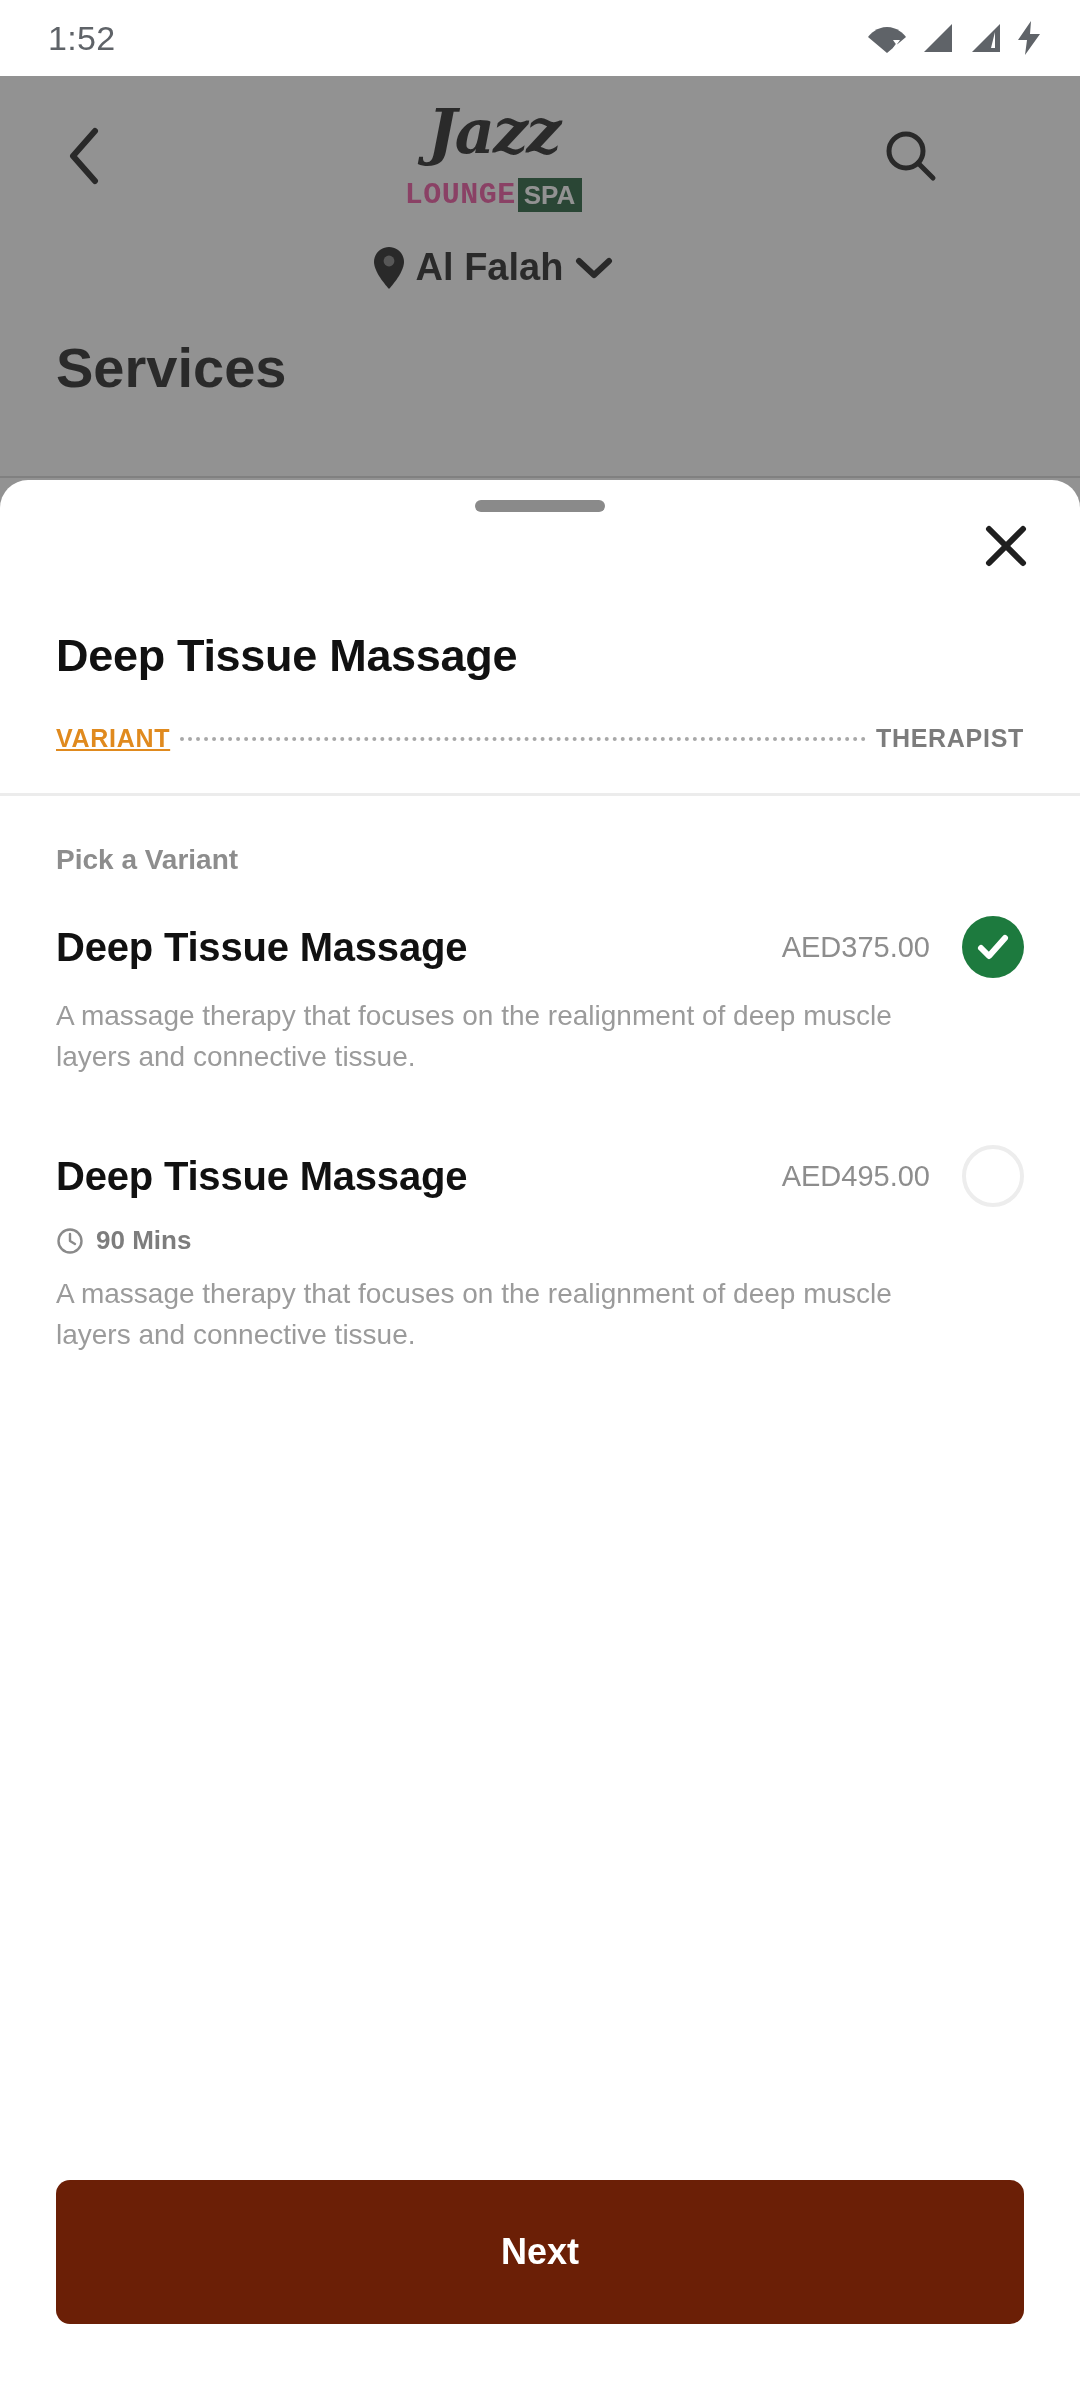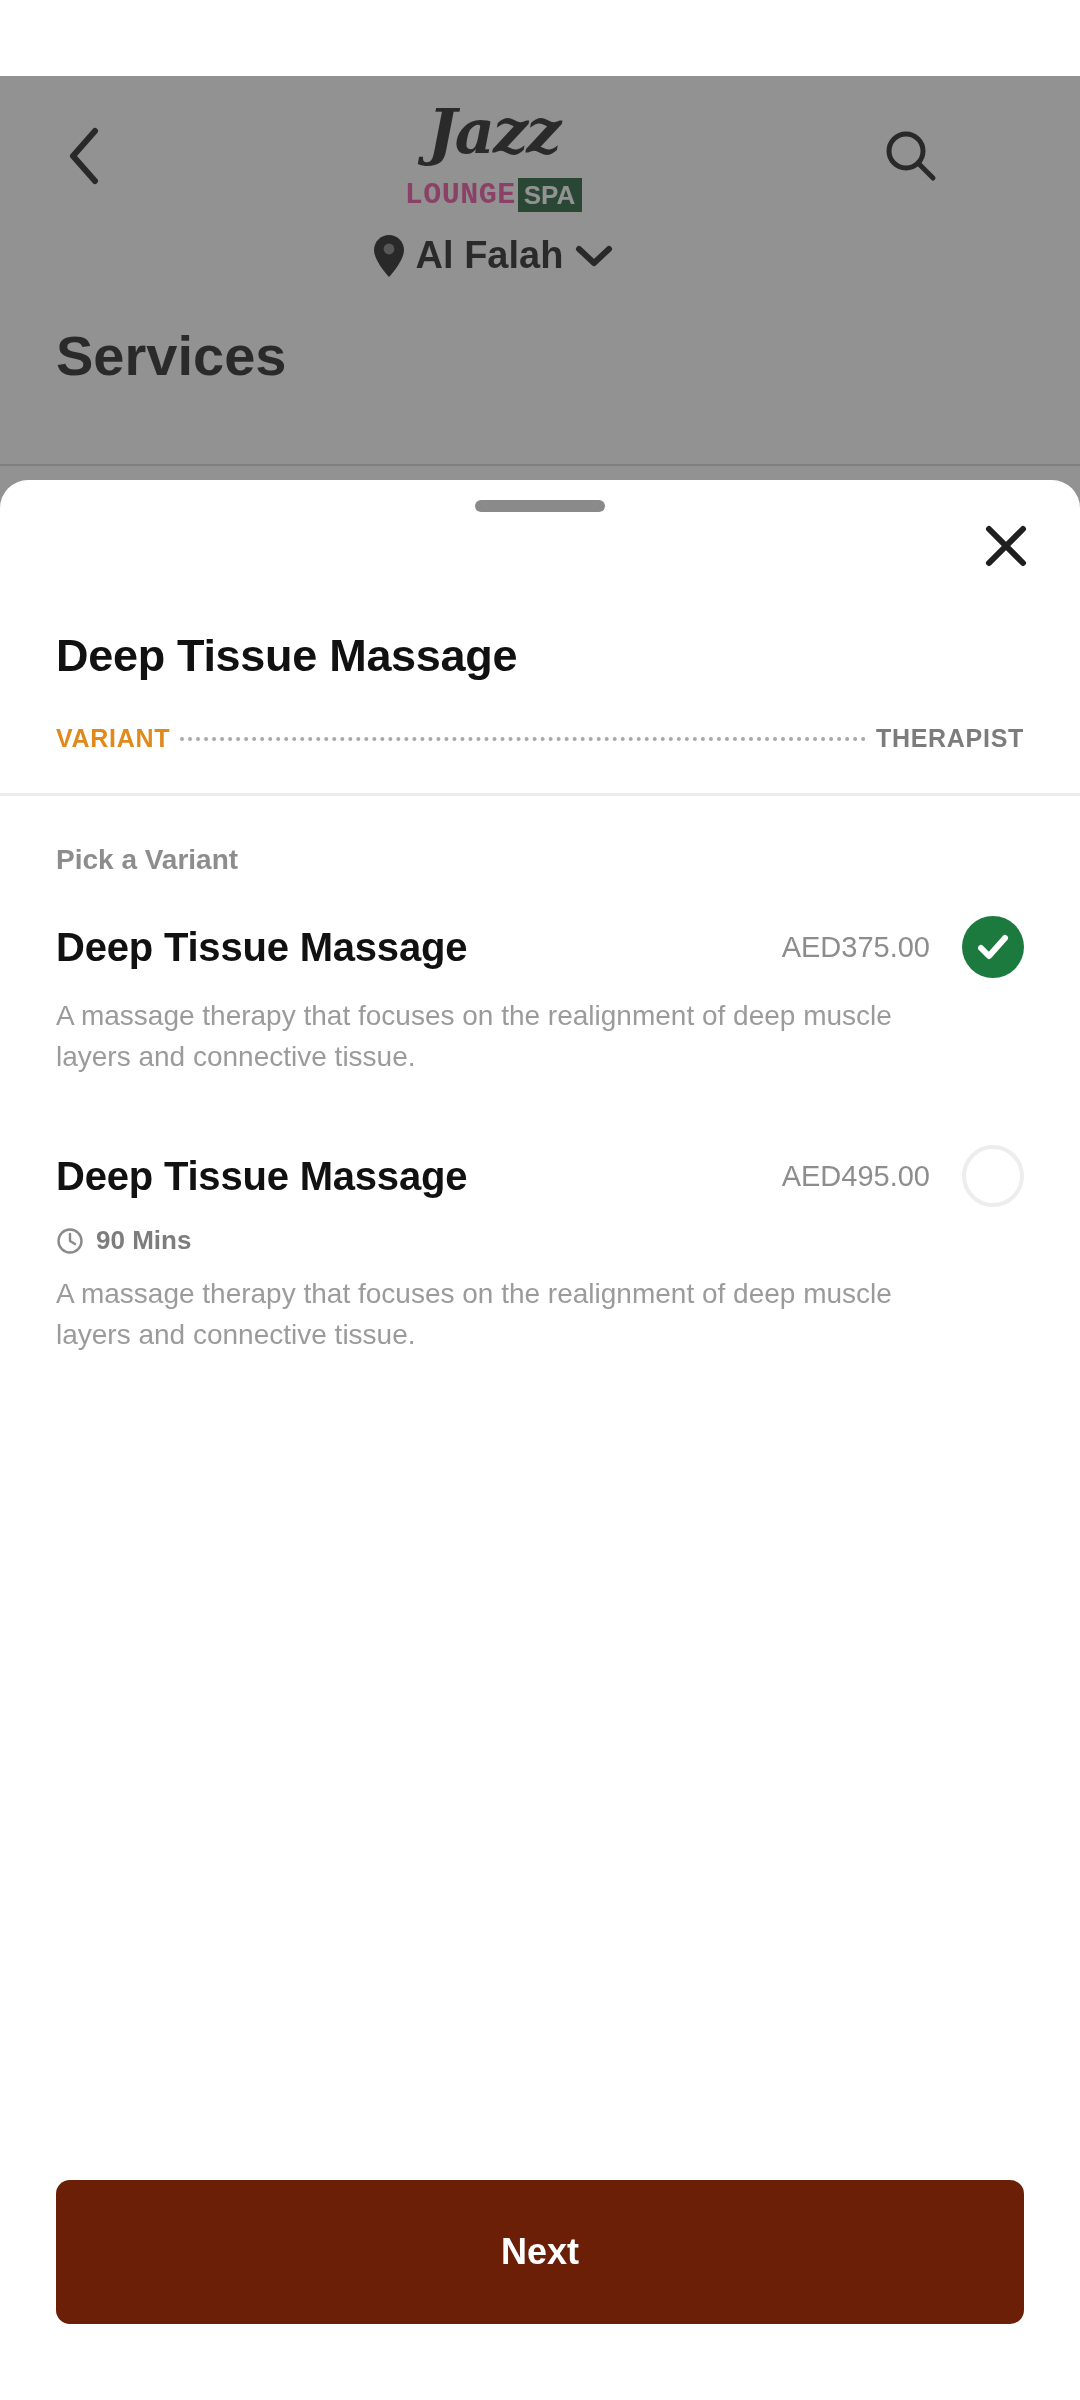--- a/index.html
+++ b/index.html
@@ -98,21 +98,21 @@
     font-size:26px;
     padding:4px 7px 4px 6px;
     line-height:1;
     margin-left:2px;
     margin-bottom:-2px;
   }
   #location-row {
     display:flex; align-items:center;
     justify-content:center;
     gap:12px;
-    margin-top:22px;
+    margin-top:34px;
   }
   #location-name {
     font-size:38px; font-weight:bold;
     color:#141414;
   }
   #services-title {
     font-size:56px; font-weight:bold;
     color:#141414;
     padding:46px 0 0 56px;
   }
@@ -177,21 +177,21 @@
   #stepper {
     display:flex; align-items:center;
     padding:42px 56px 0 56px;
     gap:0;
   }
   .step-label {
     font-size:25px; font-weight:bold;
     letter-spacing:0.7px;
     white-space:nowrap;
   }
-  .step-label.active { color:#e08a1e; }
+  .step-label.active { color:#e08a1e;text-decoration:underline; }
   .step-label.inactive { color:#7c7c7c; }
   #stepper-line {
     flex:1; height:0;
     border-top:4px dotted #a8a8a8;
     margin:0 10px;
   }
   #stepper-divider {
     margin-top:40px;
     width:1080px; height:3px;
     background:#ececec;
@@ -269,20 +269,40 @@
     font-family:"Liberation Sans", sans-serif;
     display:flex; align-items:center; justify-content:center;
     cursor:pointer;
   }
 </style>
 </head>
 <body>
 
 <div id="screen">
 
+  <div id="status-bar">
+    <span id="status-time">1:52</span>
+    <span id="status-icons">
+      <svg class="sb-icon" width="38" height="32" viewBox="0 0 38 32">
+        <path d="M19 5 C9 5 2 12 0 15 L19 31 L38 15 C36 12 29 5 19 5 Z" fill="#5f6368"></path>
+        <path d="M25 18 l7 0 -3.5 5 Z" fill="#ffffff"></path>
+        <path d="M25 26 l7 0 -3.5 -5 Z" fill="#ffffff"></path>
+      </svg>
+      <svg class="sb-icon" width="34" height="32" viewBox="0 0 34 32">
+        <path d="M32 2 L32 30 L4 30 Z" fill="#5f6368"></path>
+      </svg>
+      <svg class="sb-icon" width="34" height="32" viewBox="0 0 34 32">
+        <path d="M32 2 L32 30 L4 30 Z" fill="#5f6368"></path>
+        <path d="M27 10 L27 26 L23 26 Z" fill="#ffffff"></path>
+      </svg>
+      <svg class="sb-icon" width="26" height="34" viewBox="0 0 26 34">
+        <path d="M15 0 L2 19 L11 19 L9 34 L24 13 L14 13 Z" fill="#5f6368"></path>
+      </svg>
+    </span>
+  </div>
 
   <div id="app-background">
     <div id="app-header">
 
       <div id="topbar">
         <div id="back-button">
           <svg width="34" height="58" viewBox="0 0 34 58">
             <polyline points="28,4 6,29 28,54" fill="none" stroke="#111111" stroke-width="6" stroke-linecap="round" stroke-linejoin="round"></polyline>
           </svg>
         </div>

